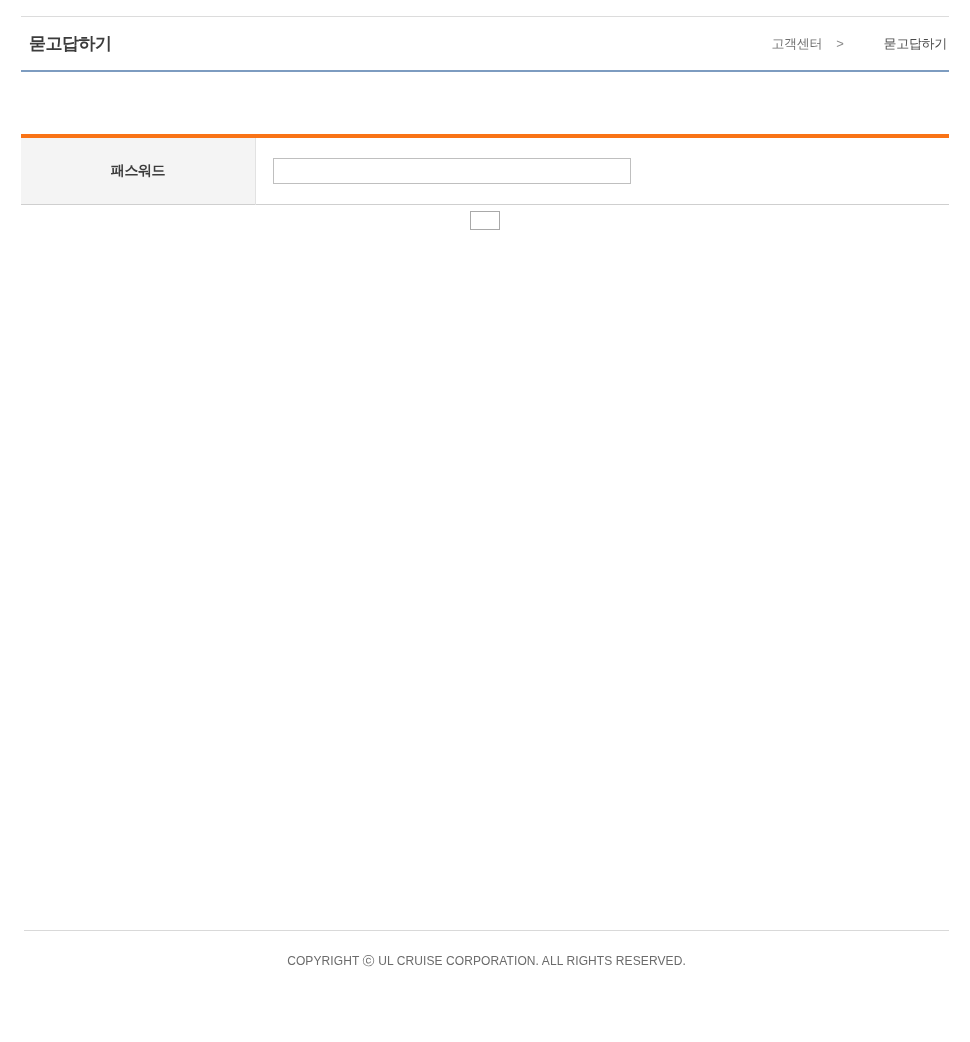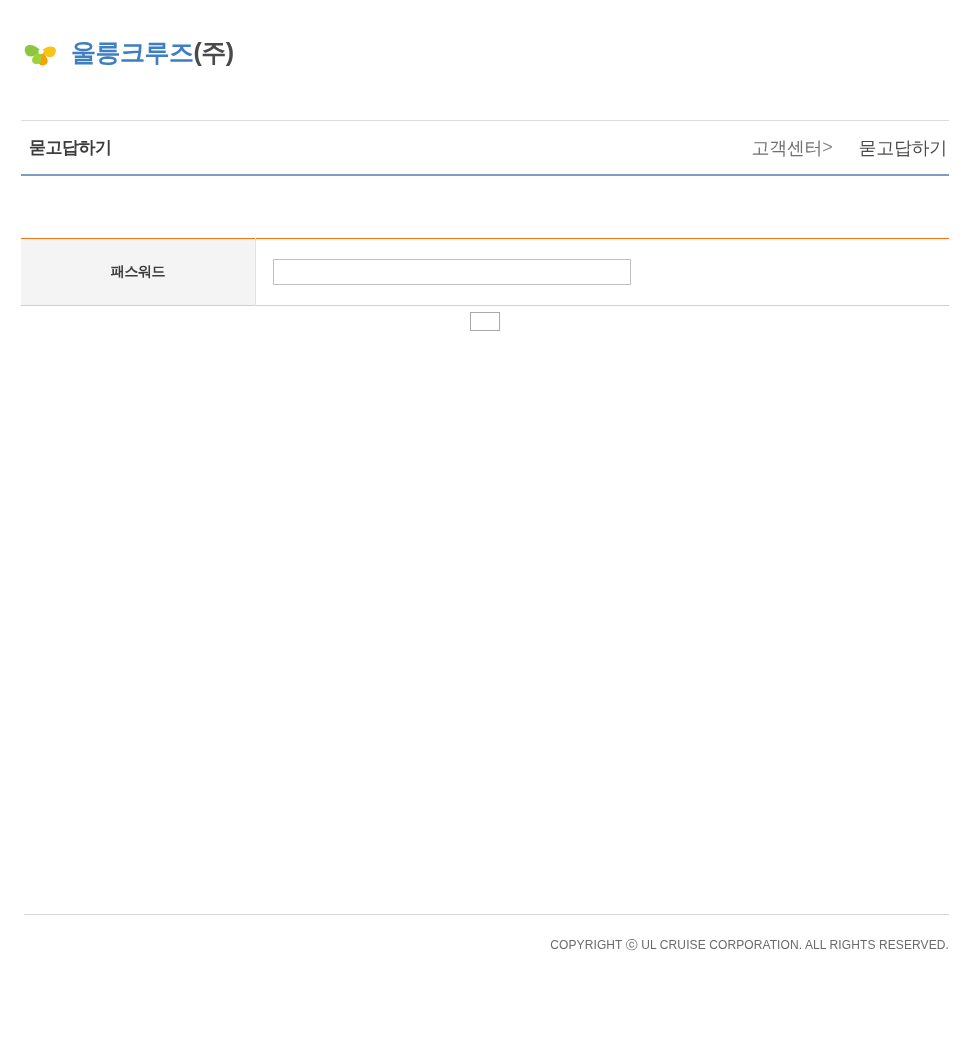--- a/index.html
+++ b/index.html
@@ -68,43 +68,43 @@
   .titlebar .page-title {
     font-size: 17px;
     font-weight: bold;
     color: #3c3c3c;
     letter-spacing: -0.5px;
     padding-left: 8px;
   }
   .breadcrumb {
     display: flex;
     align-items: center;
-    font-size: 18px;
+    font-size: 13px;
     color: #6f6f6f;
     letter-spacing: -0.3px;
     padding-right: 2px;
-    gap: 0;
+    gap: 14px;
   }
   .breadcrumb .crumb-current {
     color: #4a4a4a;
     margin-left: 26px;
   }
   .breadcrumb .sep {
     color: #8a8a8a;
   }
 
   
   .content {
     margin: 0 21px;
     padding-top: 46px;
   }
   .form-table {
     width: 100%;
     border-collapse: collapse;
-    border-top: 1px solid #f97316;
+    border-top: 4px solid #f97316;
     border-bottom: 1px solid #cfcfcf;
   }
   .form-table th {
     width: 232px;
     background: #f4f4f4;
     border-right: 1px solid #e2e2e2;
     font-size: 14px;
     font-weight: bold;
     color: #3c3c3c;
     letter-spacing: -0.4px;
@@ -147,48 +147,34 @@
     cursor: pointer;
   }
 
   
   .footer {
     position: absolute;
     left: 24px;
     right: 21px;
     top: 914px;
     border-top: 1px solid #d9d9d9;
-    text-align: right;
+    text-align: center;
     padding-top: 22px;
   }
   .footer-copy {
     font-size: 12px;
     color: #6b6b6b;
     letter-spacing: 0.1px;
   }
 </style>
 </head>
 <body>
 
 <div class="page">
 
-  <div class="header">
-    <a class="logo" href="#">
-      <span class="logo-mark">
-        <svg width="40" height="40" viewBox="0 0 40 40" aria-hidden="true">
-          <path d="M20 19 C12 10, 2 12, 4 20 C6 27, 15 25, 20 19 Z" fill="#8cc63f"></path>
-          <path d="M20 19 C29 11, 38 15, 34 22 C31 28, 24 25, 20 19 Z" fill="#f5c518"></path>
-          <path d="M20 19 C14 27, 17 36, 24 33 C30 30, 25 23, 20 19 Z" fill="#f0a500"></path>
-          <path d="M20 19 C11 22, 8 31, 15 32 C21 33, 22 25, 20 19 Z" fill="#9ed13a"></path>
-          <circle cx="20" cy="19.5" r="2.6" fill="#ffffff"></circle>
-        </svg>
-      </span>
-      <span class="logo-text"><span>울릉크루즈</span><span class="suffix">(주)</span></span>
-    </a>
-  </div>
 
   <div class="titlebar">
     <div class="page-title">묻고답하기</div>
     <div class="breadcrumb">
       <span>고객센터</span>
       <span class="sep">&gt;</span>
       <span class="crumb-current">묻고답하기</span>
     </div>
   </div>
 

